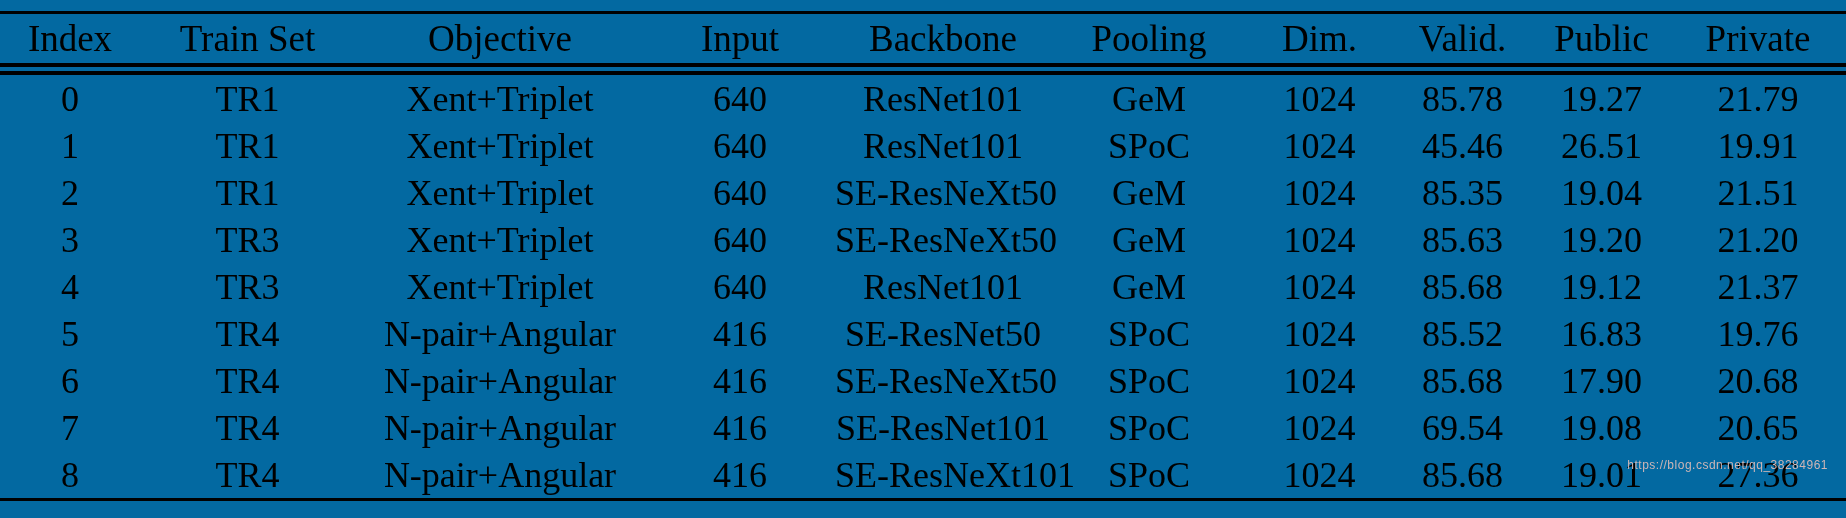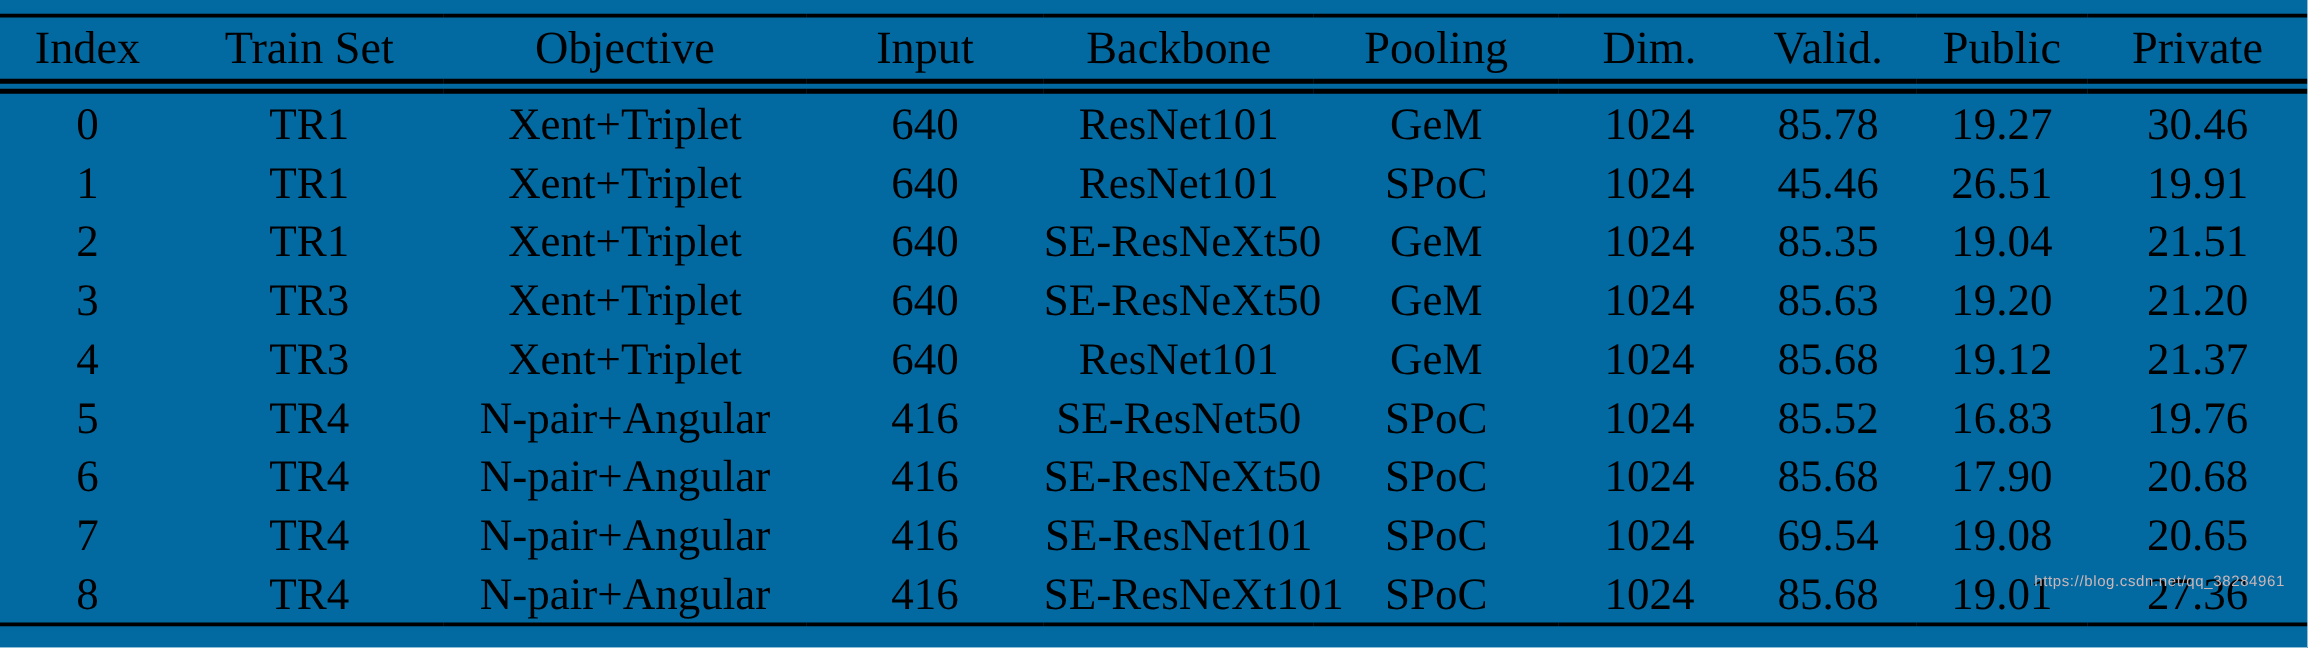--- a/index.html
+++ b/index.html
@@ -89,21 +89,21 @@
         <tr>
           <td>0</td>
           <td>TR1</td>
           <td>Xent+Triplet</td>
           <td>640</td>
           <td>ResNet101</td>
           <td>GeM</td>
           <td>1024</td>
           <td class="b">85.78</td>
           <td class="b">19.27</td>
-          <td>30.46</td>
+          <td>21.79</td>
         </tr>
         <tr>
           <td>1</td>
           <td>TR1</td>
           <td>Xent+Triplet</td>
           <td>640</td>
           <td>ResNet101</td>
           <td>SPoC</td>
           <td>1024</td>
           <td>45.46</td>

